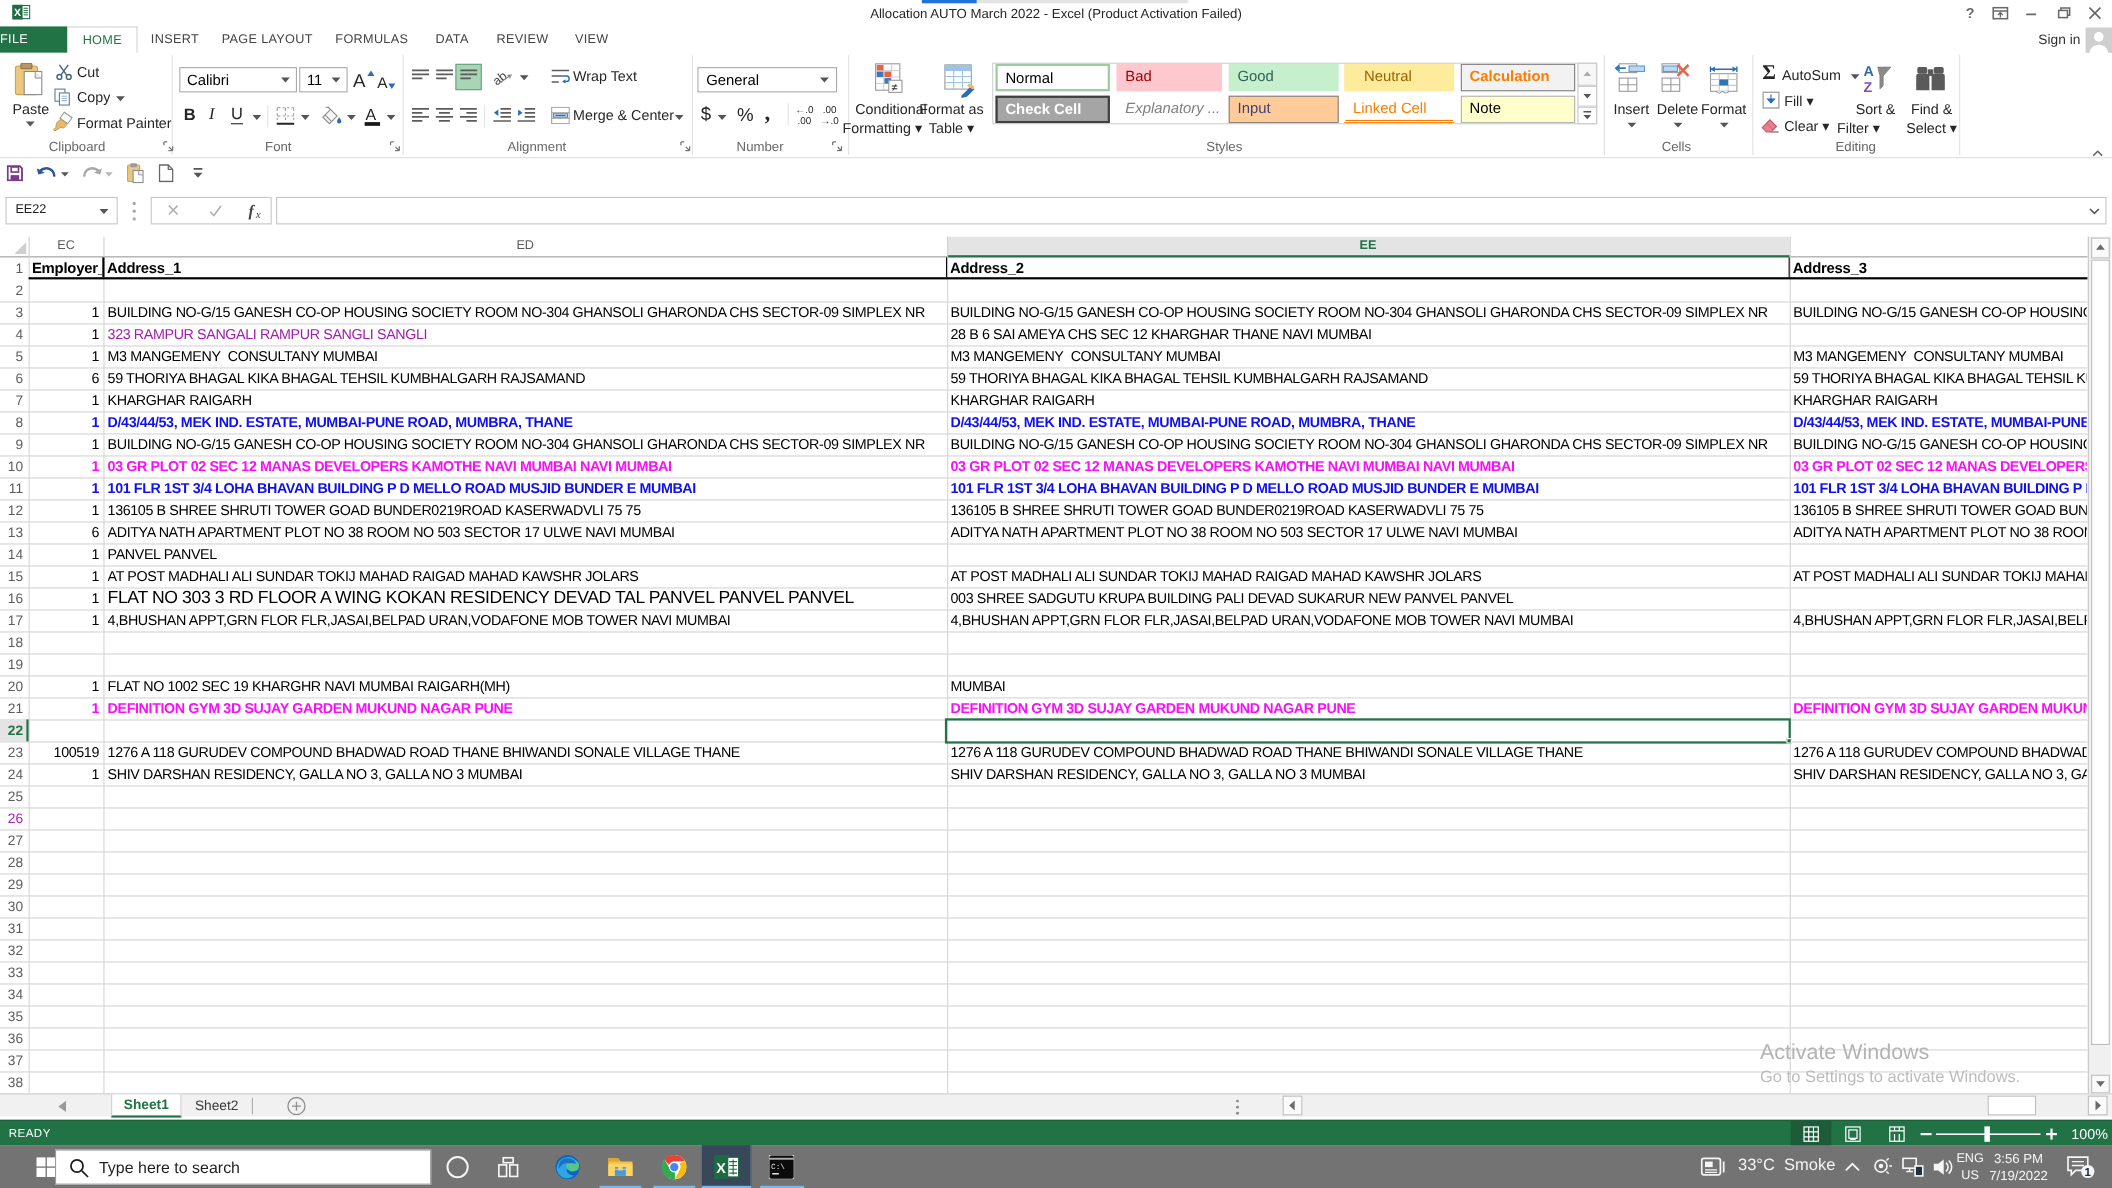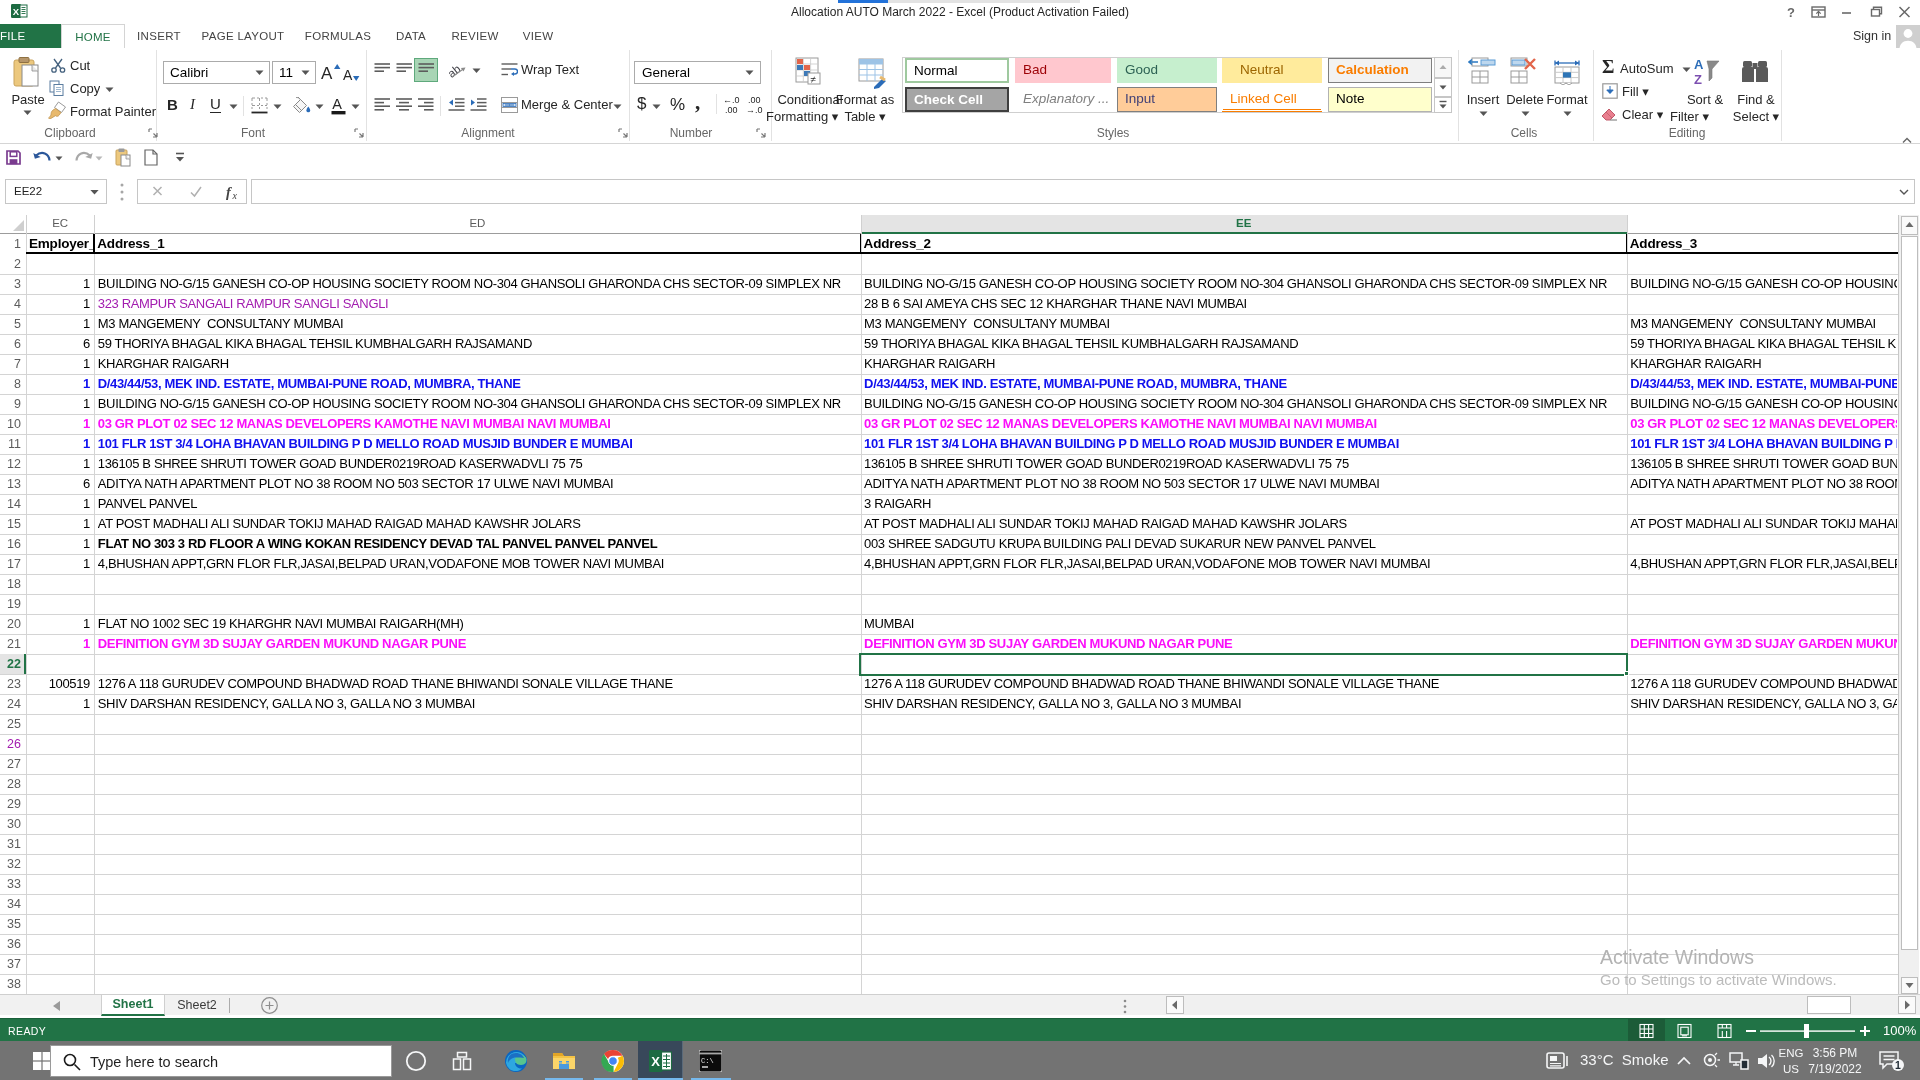--- a/index.html
+++ b/index.html
@@ -586,27 +586,26 @@
 <div class="abs nw" style="left:27px;top:239.00px;width:63px;height:20.00px;font-size:13px;letter-spacing:-0.35px;color:#000;font-weight:normal;text-align:right;line-height:20.00px">1</div>
 <div class="abs nw" style="left:97.8px;top:239.00px;width:761.8000000000001px;height:20.00px;font-size:13px;letter-spacing:-0.35px;color:#000;font-weight:normal;line-height:20.00px">136105 B SHREE SHRUTI TOWER GOAD BUNDER0219ROAD KASERWADVLI 75 75</div>
 <div class="abs nw" style="left:864.1px;top:239.00px;width:761.6999999999999px;height:20.00px;font-size:13px;letter-spacing:-0.35px;color:#000;font-weight:normal;line-height:20.00px">136105 B SHREE SHRUTI TOWER GOAD BUNDER0219ROAD KASERWADVLI 75 75</div>
 <div class="abs nw" style="left:1630.3px;top:239.00px;width:266.70000000000005px;height:20.00px;font-size:13px;letter-spacing:-0.35px;color:#000;font-weight:normal;line-height:20.00px">136105 B SHREE SHRUTI TOWER GOAD BUNDER0219ROAD KASERWADVLI 75 75</div>
 <div class="abs nw" style="left:27px;top:259.00px;width:63px;height:20.00px;font-size:13px;letter-spacing:-0.35px;color:#000;font-weight:normal;text-align:right;line-height:20.00px">6</div>
 <div class="abs nw" style="left:97.8px;top:259.00px;width:761.8000000000001px;height:20.00px;font-size:13px;letter-spacing:-0.35px;color:#000;font-weight:normal;line-height:20.00px">ADITYA NATH APARTMENT PLOT NO 38 ROOM NO 503 SECTOR 17 ULWE NAVI MUMBAI</div>
 <div class="abs nw" style="left:864.1px;top:259.00px;width:761.6999999999999px;height:20.00px;font-size:13px;letter-spacing:-0.35px;color:#000;font-weight:normal;line-height:20.00px">ADITYA NATH APARTMENT PLOT NO 38 ROOM NO 503 SECTOR 17 ULWE NAVI MUMBAI</div>
 <div class="abs nw" style="left:1630.3px;top:259.00px;width:266.70000000000005px;height:20.00px;font-size:13px;letter-spacing:-0.35px;color:#000;font-weight:normal;line-height:20.00px">ADITYA NATH APARTMENT PLOT NO 38 ROOM NO 503 SECTOR 17 ULWE NAVI MUMBAI</div>
 <div class="abs nw" style="left:27px;top:279.00px;width:63px;height:20.00px;font-size:13px;letter-spacing:-0.35px;color:#000;font-weight:normal;text-align:right;line-height:20.00px">1</div>
 <div class="abs nw" style="left:97.8px;top:279.00px;width:761.8000000000001px;height:20.00px;font-size:13px;letter-spacing:-0.35px;color:#000;font-weight:normal;line-height:20.00px">PANVEL PANVEL</div>
-<div class="abs nw" style="left:864.1px;top:279.00px;width:761.6999999999999px;height:20.00px;font-size:13px;letter-spacing:-0.35px;color:#000;font-weight:normal;line-height:20.00px">3 RAIGARH</div>
 <div class="abs nw" style="left:27px;top:299.00px;width:63px;height:20.00px;font-size:13px;letter-spacing:-0.35px;color:#000;font-weight:normal;text-align:right;line-height:20.00px">1</div>
 <div class="abs nw" style="left:97.8px;top:299.00px;width:761.8000000000001px;height:20.00px;font-size:13px;letter-spacing:-0.35px;color:#000;font-weight:normal;line-height:20.00px">AT POST MADHALI ALI SUNDAR TOKIJ MAHAD RAIGAD MAHAD KAWSHR JOLARS</div>
 <div class="abs nw" style="left:864.1px;top:299.00px;width:761.6999999999999px;height:20.00px;font-size:13px;letter-spacing:-0.35px;color:#000;font-weight:normal;line-height:20.00px">AT POST MADHALI ALI SUNDAR TOKIJ MAHAD RAIGAD MAHAD KAWSHR JOLARS</div>
 <div class="abs nw" style="left:1630.3px;top:299.00px;width:266.70000000000005px;height:20.00px;font-size:13px;letter-spacing:-0.35px;color:#000;font-weight:normal;line-height:20.00px">AT POST MADHALI ALI SUNDAR TOKIJ MAHAD RAIGAD MAHAD KAWSHR JOLARS</div>
 <div class="abs nw" style="left:27px;top:319.00px;width:63px;height:20.00px;font-size:13px;letter-spacing:-0.35px;color:#000;font-weight:normal;text-align:right;line-height:20.00px">1</div>
-<div class="abs nw" style="left:97.8px;top:319.00px;width:820px;height:20.00px;font-size:13px;letter-spacing:-0.35px;color:#000;font-weight:bold;line-height:20.00px">FLAT NO 303 3 RD FLOOR A WING KOKAN RESIDENCY DEVAD TAL PANVEL PANVEL PANVEL</div>
+<div class="abs nw" style="left:97.8px;top:319.00px;width:820px;height:20.00px;font-size:16px;letter-spacing:-0.35px;color:#000;font-weight:normal;line-height:20.00px">FLAT NO 303 3 RD FLOOR A WING KOKAN RESIDENCY DEVAD TAL PANVEL PANVEL PANVEL</div>
 <div class="abs nw" style="left:864.1px;top:319.00px;width:761.6999999999999px;height:20.00px;font-size:13px;letter-spacing:-0.35px;color:#000;font-weight:normal;line-height:20.00px">003 SHREE SADGUTU KRUPA BUILDING PALI DEVAD SUKARUR NEW PANVEL PANVEL</div>
 <div class="abs nw" style="left:27px;top:339.00px;width:63px;height:20.00px;font-size:13px;letter-spacing:-0.35px;color:#000;font-weight:normal;text-align:right;line-height:20.00px">1</div>
 <div class="abs nw" style="left:97.8px;top:339.00px;width:761.8000000000001px;height:20.00px;font-size:13px;letter-spacing:-0.35px;color:#000;font-weight:normal;line-height:20.00px">4,BHUSHAN APPT,GRN FLOR FLR,JASAI,BELPAD URAN,VODAFONE MOB TOWER NAVI MUMBAI</div>
 <div class="abs nw" style="left:864.1px;top:339.00px;width:761.6999999999999px;height:20.00px;font-size:13px;letter-spacing:-0.35px;color:#000;font-weight:normal;line-height:20.00px">4,BHUSHAN APPT,GRN FLOR FLR,JASAI,BELPAD URAN,VODAFONE MOB TOWER NAVI MUMBAI</div>
 <div class="abs nw" style="left:1630.3px;top:339.00px;width:266.70000000000005px;height:20.00px;font-size:13px;letter-spacing:-0.35px;color:#000;font-weight:normal;line-height:20.00px">4,BHUSHAN APPT,GRN FLOR FLR,JASAI,BELPAD URAN,VODAFONE MOB TOWER NAVI MUMBAI</div>
 <div class="abs nw" style="left:27px;top:399.00px;width:63px;height:20.00px;font-size:13px;letter-spacing:-0.35px;color:#000;font-weight:normal;text-align:right;line-height:20.00px">1</div>
 <div class="abs nw" style="left:97.8px;top:399.00px;width:761.8000000000001px;height:20.00px;font-size:13px;letter-spacing:-0.35px;color:#000;font-weight:normal;line-height:20.00px">FLAT NO 1002 SEC 19 KHARGHR NAVI MUMBAI RAIGARH(MH)</div>
 <div class="abs nw" style="left:864.1px;top:399.00px;width:761.6999999999999px;height:20.00px;font-size:13px;letter-spacing:-0.35px;color:#000;font-weight:normal;line-height:20.00px">MUMBAI</div>
 <div class="abs nw" style="left:27px;top:419.00px;width:63px;height:20.00px;font-size:13px;letter-spacing:-0.35px;color:#fa0efa;font-weight:bold;text-align:right;line-height:20.00px">1</div>
 <div class="abs nw" style="left:97.8px;top:419.00px;width:761.8000000000001px;height:20.00px;font-size:13px;letter-spacing:-0.35px;color:#fa0efa;font-weight:bold;line-height:20.00px">DEFINITION GYM 3D SUJAY GARDEN MUKUND NAGAR PUNE</div>

